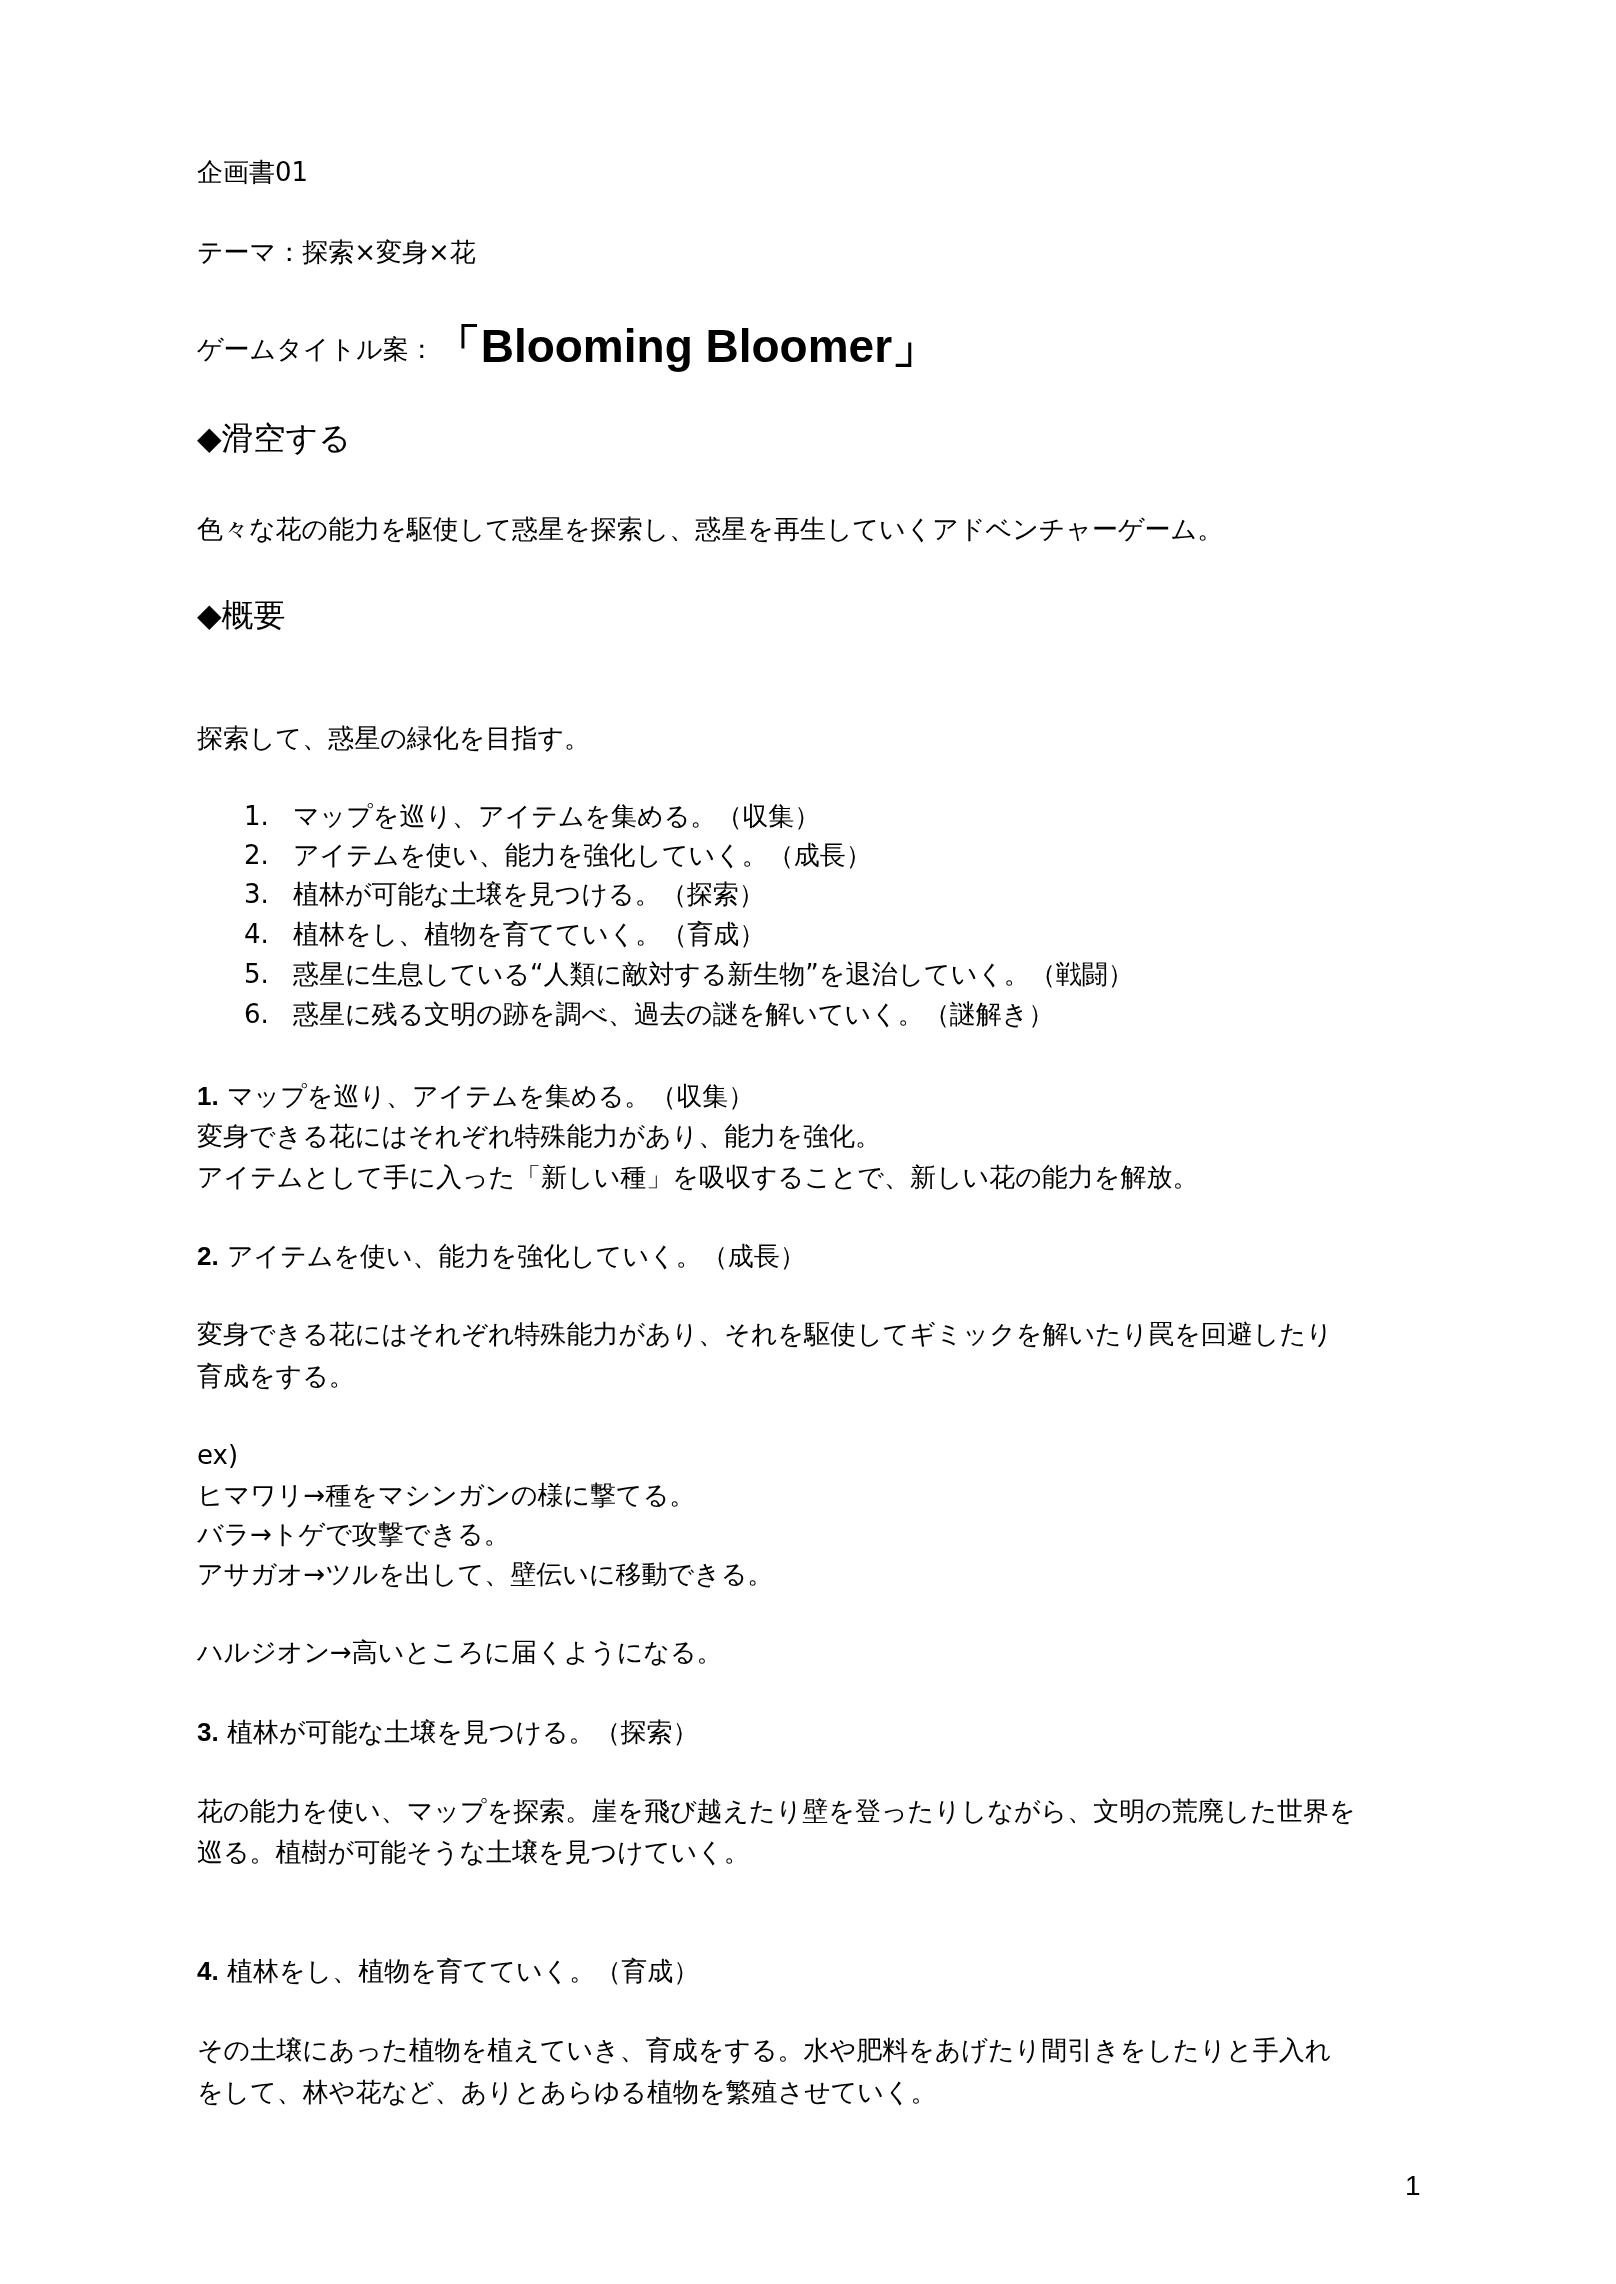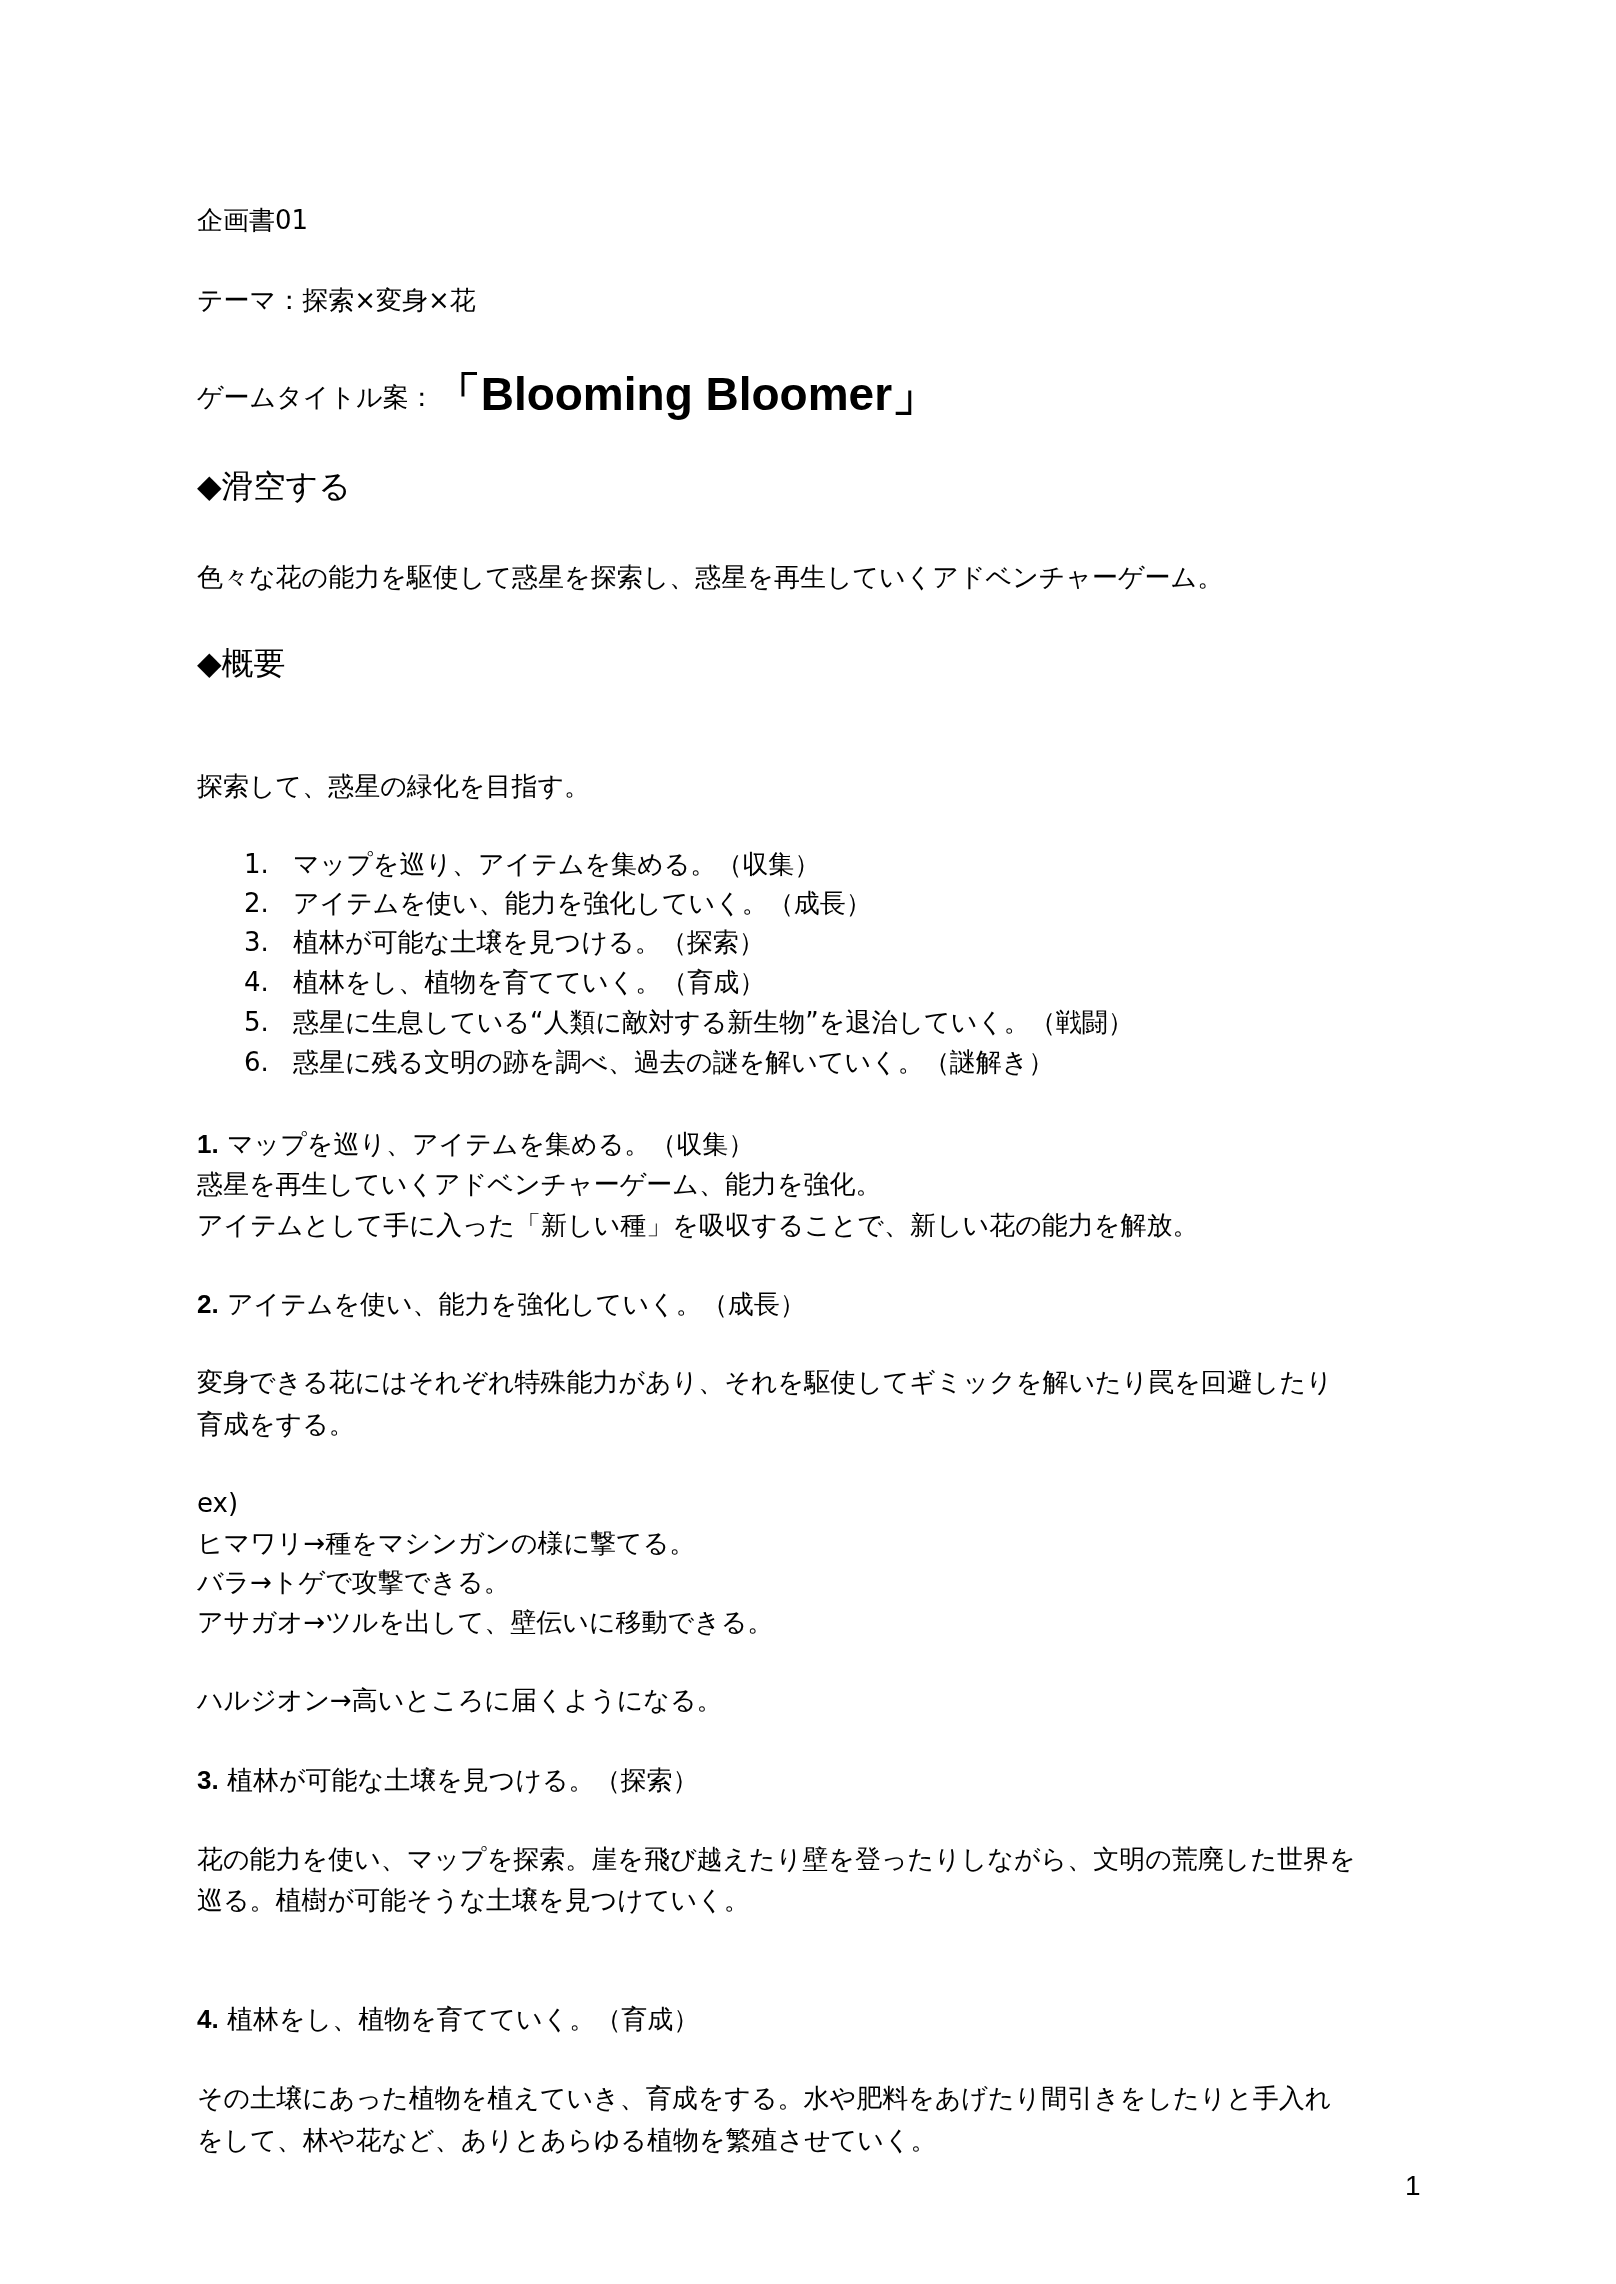--- a/index.html
+++ b/index.html
@@ -1,19 +1,19 @@
 <!DOCTYPE html>
 <html style="font-size:12px"><head>
 <meta charset="utf-8">
 <style>
   html, body { margin: 0; padding: 0; background: #ffffff; }
   body { width: 1617px; height: 2284px; position: relative; overflow: hidden;
          font-family: "DejaVu Sans", "Liberation Sans", sans-serif; color: #000; }
   .page { position: absolute; left: 0; top: 0; width: 1617px; height: 2284px; background: #fff; }
-  .line { position: absolute; left: 197px; white-space: nowrap; font-size: 26px; line-height: 1; transform: translateY(-50%); margin-top: 48px; }
+  .line { position: absolute; left: 197px; white-space: nowrap; font-size: 26px; line-height: 1; transform: translateY(-50%); }
   .heading { font-size: 32px; }
   .title-prefix { font-size: 26px; }
   .title-main { font-family: "Liberation Sans", sans-serif; font-weight: bold; font-size: 46px; vertical-align: -4.4px; }
   .list { position: absolute; left: 244px; }
   .list .num { display: inline-block; width: 49px; }
   .bold-num { font-weight: bold; font-family: "Liberation Sans", sans-serif; }
   .pagenum { position: absolute; left: 1405px; top: 2186px; font-family: "Liberation Sans", sans-serif; font-size: 28px; transform: translateY(-50%); }
 </style>
 </head>
 <body>
@@ -35,21 +35,21 @@
   <div class="line" style="top:738px">探索して、惑星の緑化を目指す。</div>
 
   <div class="line list" style="top:816px"><span class="num">1.</span><span>マップを巡り、アイテムを集める。（収集）</span></div>
   <div class="line list" style="top:855px"><span class="num">2.</span><span>アイテムを使い、能力を強化していく。（成長）</span></div>
   <div class="line list" style="top:894px"><span class="num">3.</span><span>植林が可能な土壌を見つける。（探索）</span></div>
   <div class="line list" style="top:934px"><span class="num">4.</span><span>植林をし、植物を育てていく。（育成）</span></div>
   <div class="line list" style="top:974px"><span class="num">5.</span><span>惑星に生息している“人類に敵対する新生物”を退治していく。（戦闘）</span></div>
   <div class="line list" style="top:1014px"><span class="num">6.</span><span>惑星に残る文明の跡を調べ、過去の謎を解いていく。（謎解き）</span></div>
 
   <div class="line" style="top:1096px"><span class="bold-num">1.</span><span> マップを巡り、アイテムを集める。（収集）</span></div>
-  <div class="line" style="top:1136px">惑星を再生していくアドベンチャーゲーム、能力を強化。</div>
+  <div class="line" style="top:1136px">変身できる花にはそれぞれ特殊能力があり、能力を強化。</div>
   <div class="line" style="top:1177px">アイテムとして手に入った「新しい種」を吸収することで、新しい花の能力を解放。</div>
 
   <div class="line" style="top:1256px"><span class="bold-num">2.</span><span> アイテムを使い、能力を強化していく。（成長）</span></div>
   <div class="line" style="top:1334px">変身できる花にはそれぞれ特殊能力があり、それを駆使してギミックを解いたり罠を回避したり</div>
   <div class="line" style="top:1376px">育成をする。</div>
   <div class="line" style="top:1455px">ex)</div>
   <div class="line" style="top:1495px">ヒマワリ→種をマシンガンの様に撃てる。</div>
   <div class="line" style="top:1534px">バラ→トゲで攻撃できる。</div>
   <div class="line" style="top:1574px">アサガオ→ツルを出して、壁伝いに移動できる。</div>
   <div class="line" style="top:1652px">ハルジオン→高いところに届くようになる。</div>

